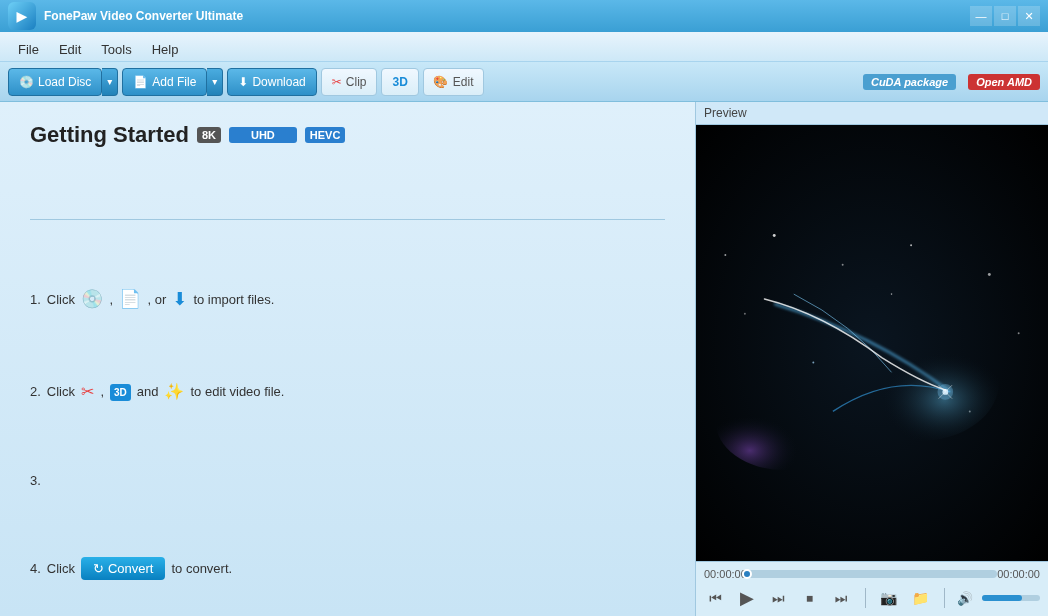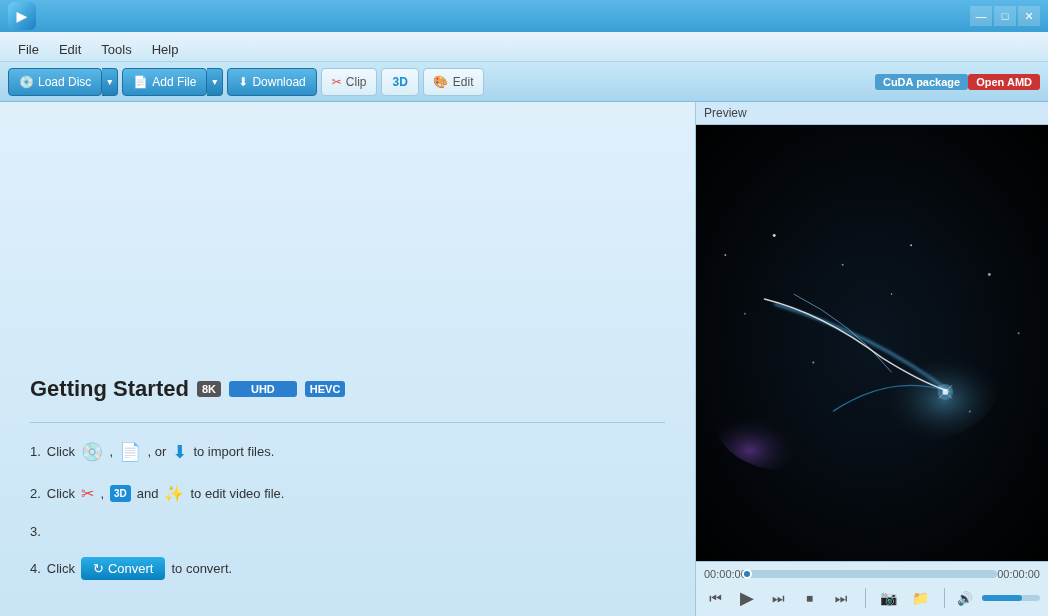--- a/index.html
+++ b/index.html
@@ -60,33 +60,33 @@
       color: #555; border: 1px solid #a0c8e0;
     }
     .tool-btn-arrow {
       height: 28px; width: 16px; padding: 0 2px;
       background: linear-gradient(to bottom, #4aace0, #2282b8);
       border: 1px solid #2070a0; border-left: none; border-radius: 0 4px 4px 0;
       color: white; font-size: 10px; cursor: pointer;
       display: flex; align-items: center; justify-content: center;
     }
     .toolbar-right {
-      margin-left: auto; display: flex; gap: 0; align-items: center;
+      margin-left: auto; display: flex; gap: 12px; align-items: center; font-style: italic;
     }
     .badge {
       padding: 2px 8px; border-radius: 3px; font-size: 11px; color: white; font-weight: bold;
     }
     .badge-cuda { background: #4a9fd0; }
     .badge-amd { background: #cc3333; }
 
     
     .left-panel {
       flex: 1; padding: 20px 30px;
       background: linear-gradient(to bottom, #dff0fb, #c8e4f5);
-      display: flex; flex-direction: column; justify-content: flex-end;
+      display: flex; flex-direction: column; justify-content: space-between;
     }
     .getting-started-header {
       display: flex; align-items: center; gap: 8px; margin-bottom: 20px;
     }
     .getting-started-title { font-size: 22px; font-weight: bold; color: #222; }
     .badge-4k { background: #555; color: white; font-size: 11px; padding: 2px 5px; border-radius: 3px; font-weight: bold; }
     .badge-uhd { background: #2a7fcf; color: white; font-size: 11px; padding: 2px 22px; border-radius: 3px; font-weight: bold; }
     .badge-hevc { background: #2a7fcf; color: white; font-size: 11px; padding: 2px 5px; border-radius: 3px; font-weight: bold; }
 
     .step { display: flex; align-items: center; gap: 6px; margin-bottom: 16px; color: #333; font-size: 13px; line-height: 1.5; }
@@ -160,20 +160,21 @@
     }
   </style>
 </head>
 <body>
 
 <div class="title-bar">
   <div class="title-bar-left">
     <div class="app-logo">
       <span>▶</span>
     </div>
+    <span class="title-text">FonePaw Video Converter Ultimate</span>
   </div>
   <div class="title-bar-controls">
     <button class="title-btn">—</button>
     <button class="title-btn">□</button>
     <button class="title-btn close">✕</button>
   </div>
 </div>
 
 <div class="menu-bar">
   <div class="menu-item">File</div>

